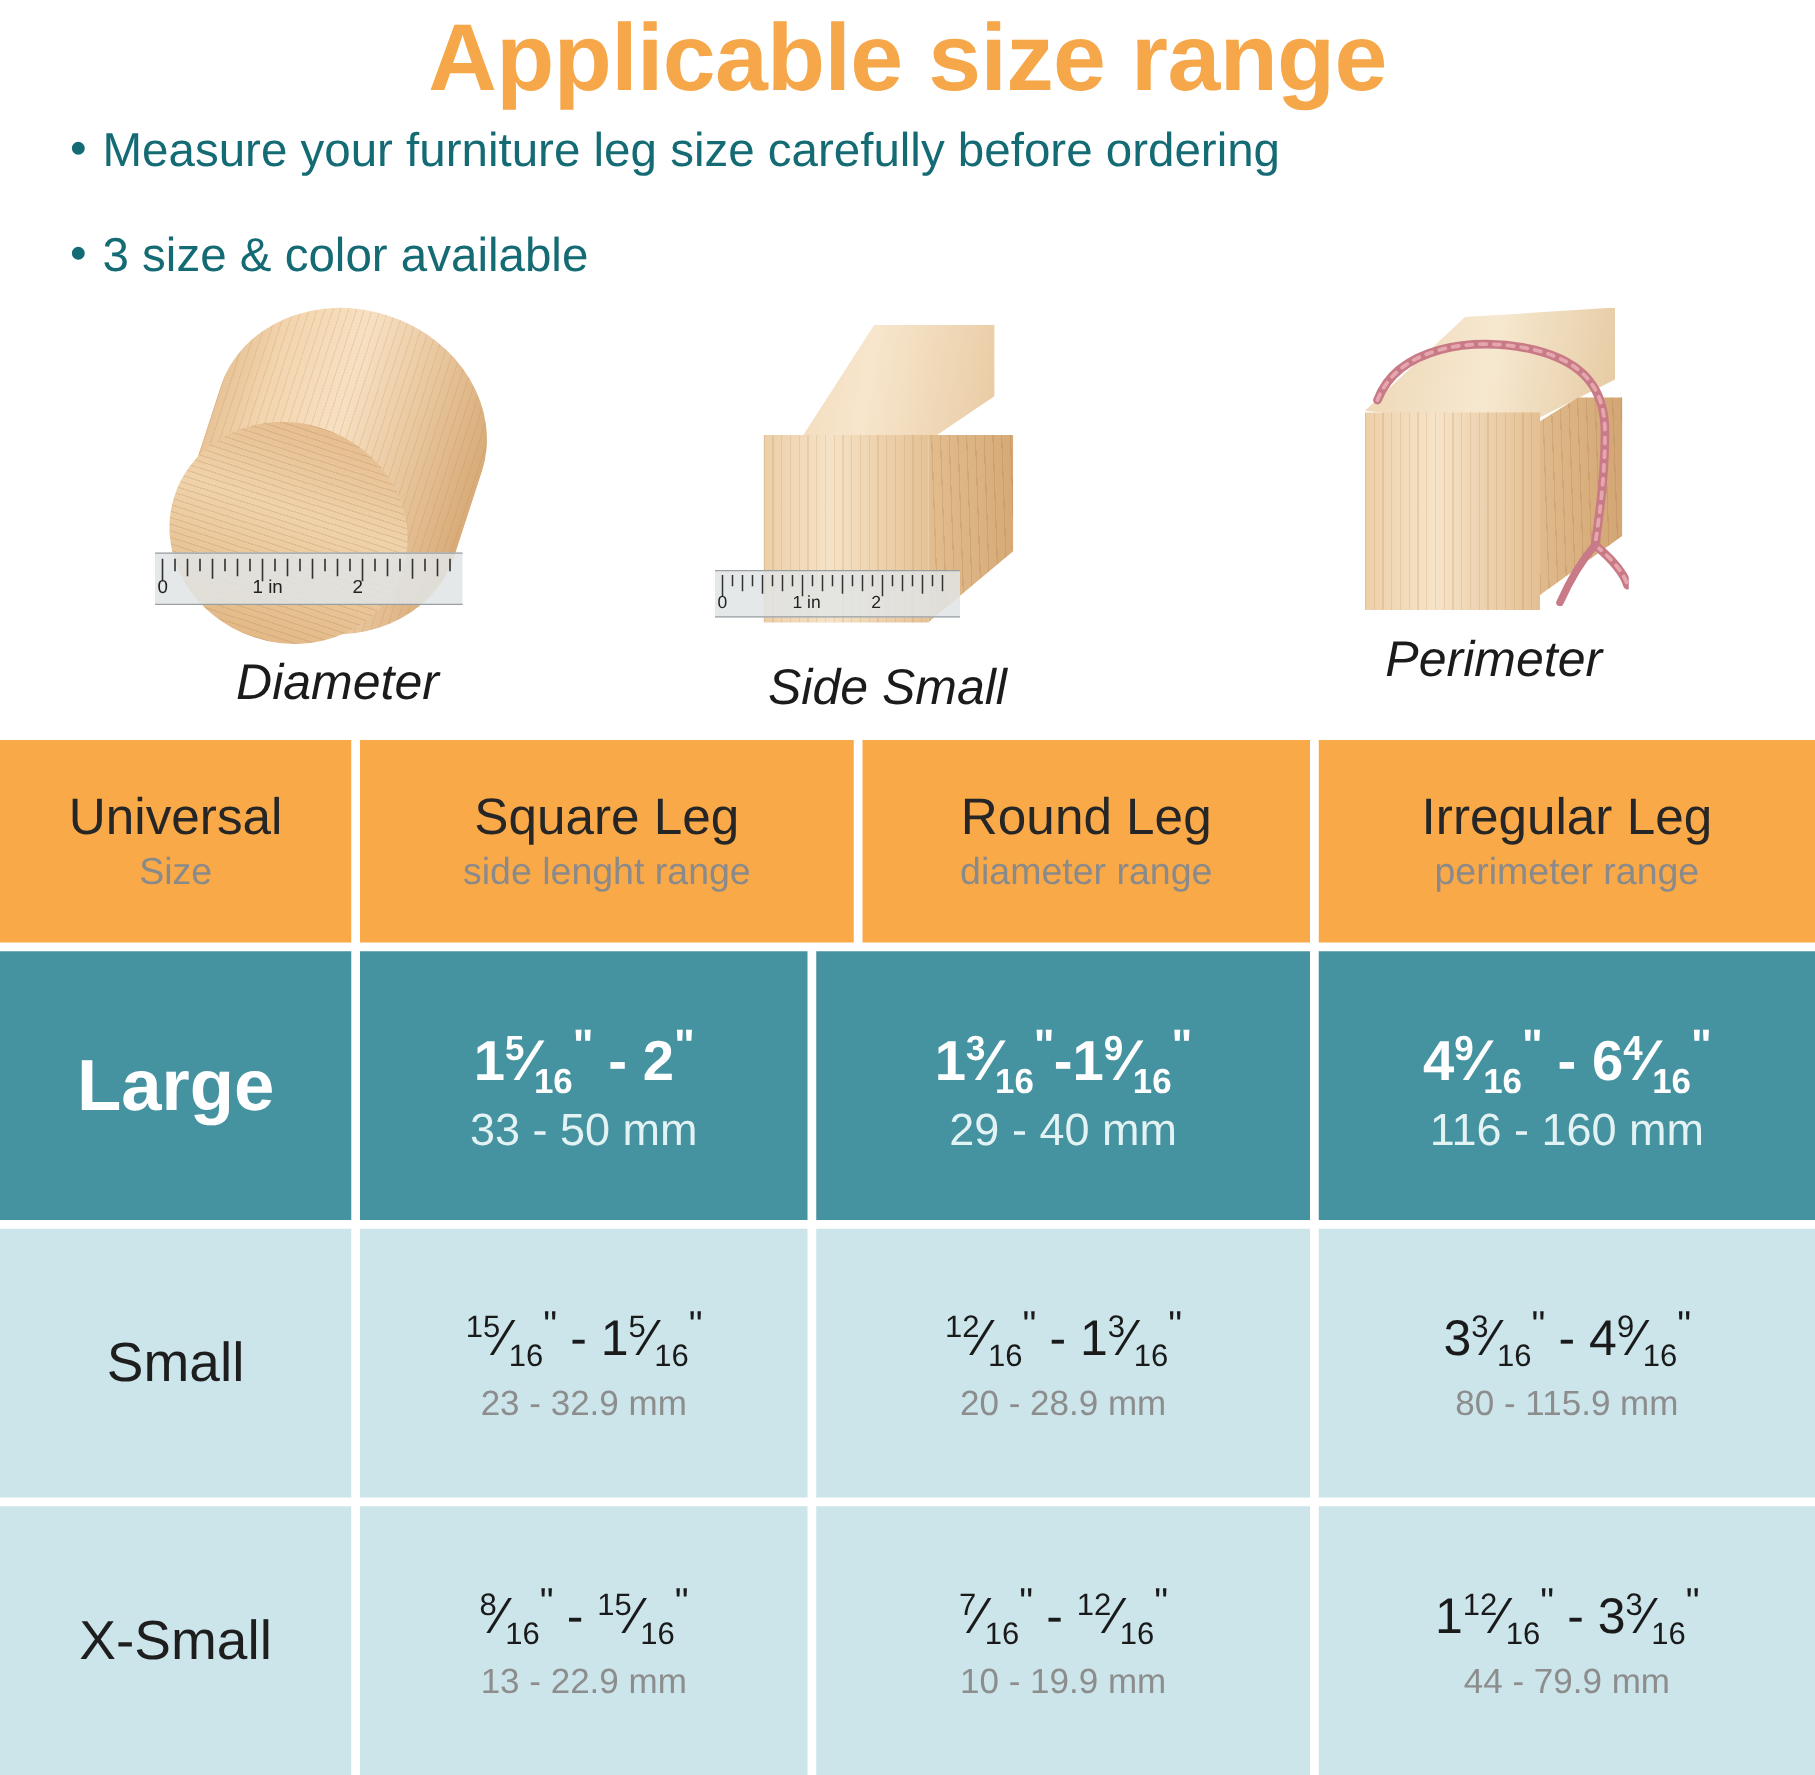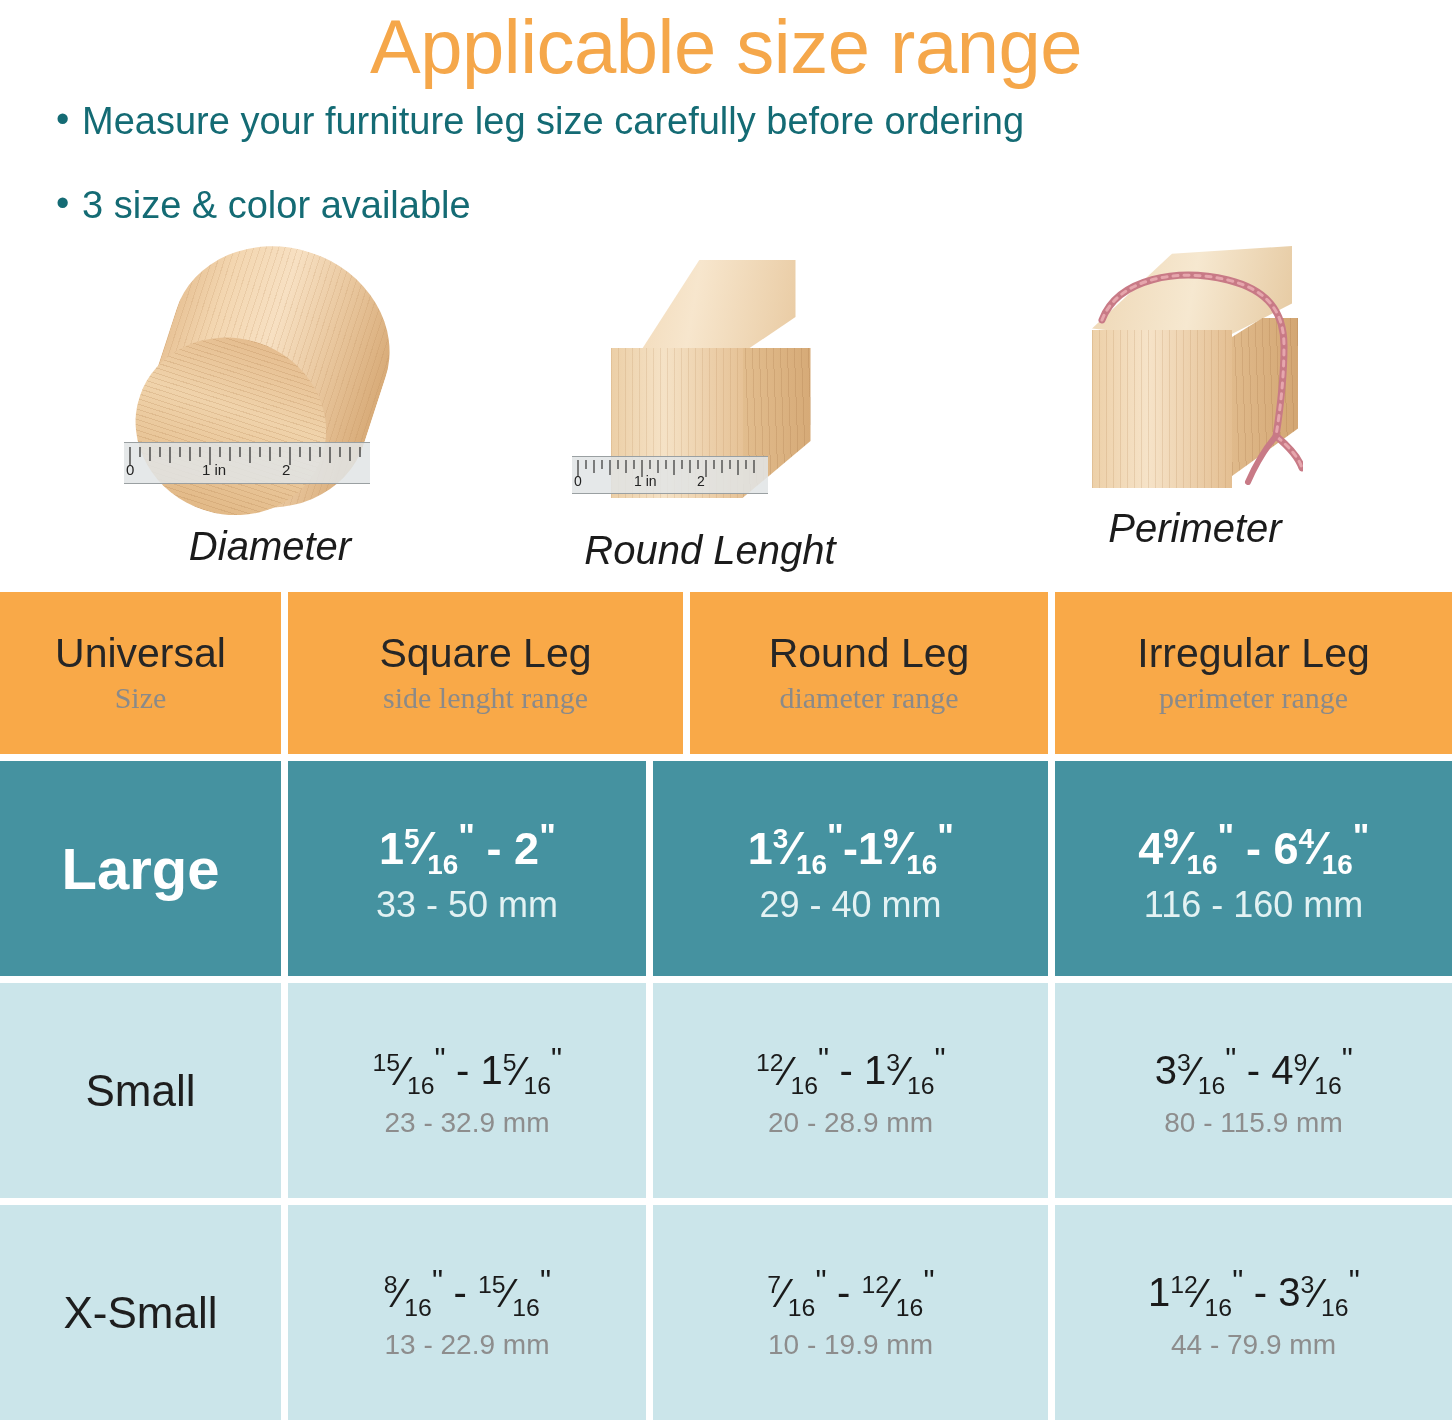--- a/index.html
+++ b/index.html
@@ -14,21 +14,21 @@
     overflow: hidden;
     position: relative;
   }
 
   
   .title {
     text-align: center;
     color: #F5A74A;
     font-size: 76px;
     line-height: 86px;
-    font-weight: 400;
+    font-weight: 700;
     padding-top: 4px;
     letter-spacing: -0.5px;
     white-space: nowrap;
   }
 
   
   .bullets {
     margin: 6px 0 0 0;
     padding: 0;
     list-style: none;
@@ -224,21 +224,20 @@
     line-height: 48px;
     color: #262626;
     white-space: nowrap;
   }
   .hdr-sub {
     font-size: 30px;
     line-height: 38px;
     color: #8a8a8a;
     white-space: nowrap;
     margin-top: 2px;
-    font-family: Liberation Serif, serif;
   }
 
   
   .r-large .tcell {
     background: #4592A0;
     height: 215px;
     color: #ffffff;
   }
   .size-label-lg {
     font-size: 58px;
@@ -394,21 +393,21 @@
           <line x1="158" y1="3" x2="158" y2="12"></line>
             <line x1="166" y1="3" x2="166" y2="18"></line>
           <line x1="174" y1="3" x2="174" y2="12"></line>
             <line x1="182" y1="3" x2="182" y2="16"></line>
         </g>
       </svg>
       <div style="position:absolute;left:2px;top:16px;font-size:14px;color:#222;">0</div>
       <div style="position:absolute;left:62px;top:16px;font-size:14px;color:#222;">1 in</div>
       <div style="position:absolute;left:125px;top:16px;font-size:14px;color:#222;">2</div>
     </div>
-    <div class="illus-caption" style="margin-top:22px;">Round Lenght</div>
+    <div class="illus-caption" style="margin-top:22px;">Side Small</div>
   </div>
 
   <div class="illus irreg-wrap">
     <div class="irreg">
       <div class="irreg-top"></div>
       <div class="irreg-front"></div>
       <div class="irreg-side"></div>
       <svg class="rope" viewBox="0 0 215 235">
         <path d="M14 70 C 30 28, 90 18, 140 30 C 180 40, 196 62, 196 96
                  C 196 130, 192 160, 188 186 C 200 196, 210 206, 214 218" fill="none" stroke="#C87A86" stroke-width="7" stroke-linecap="round"></path>

